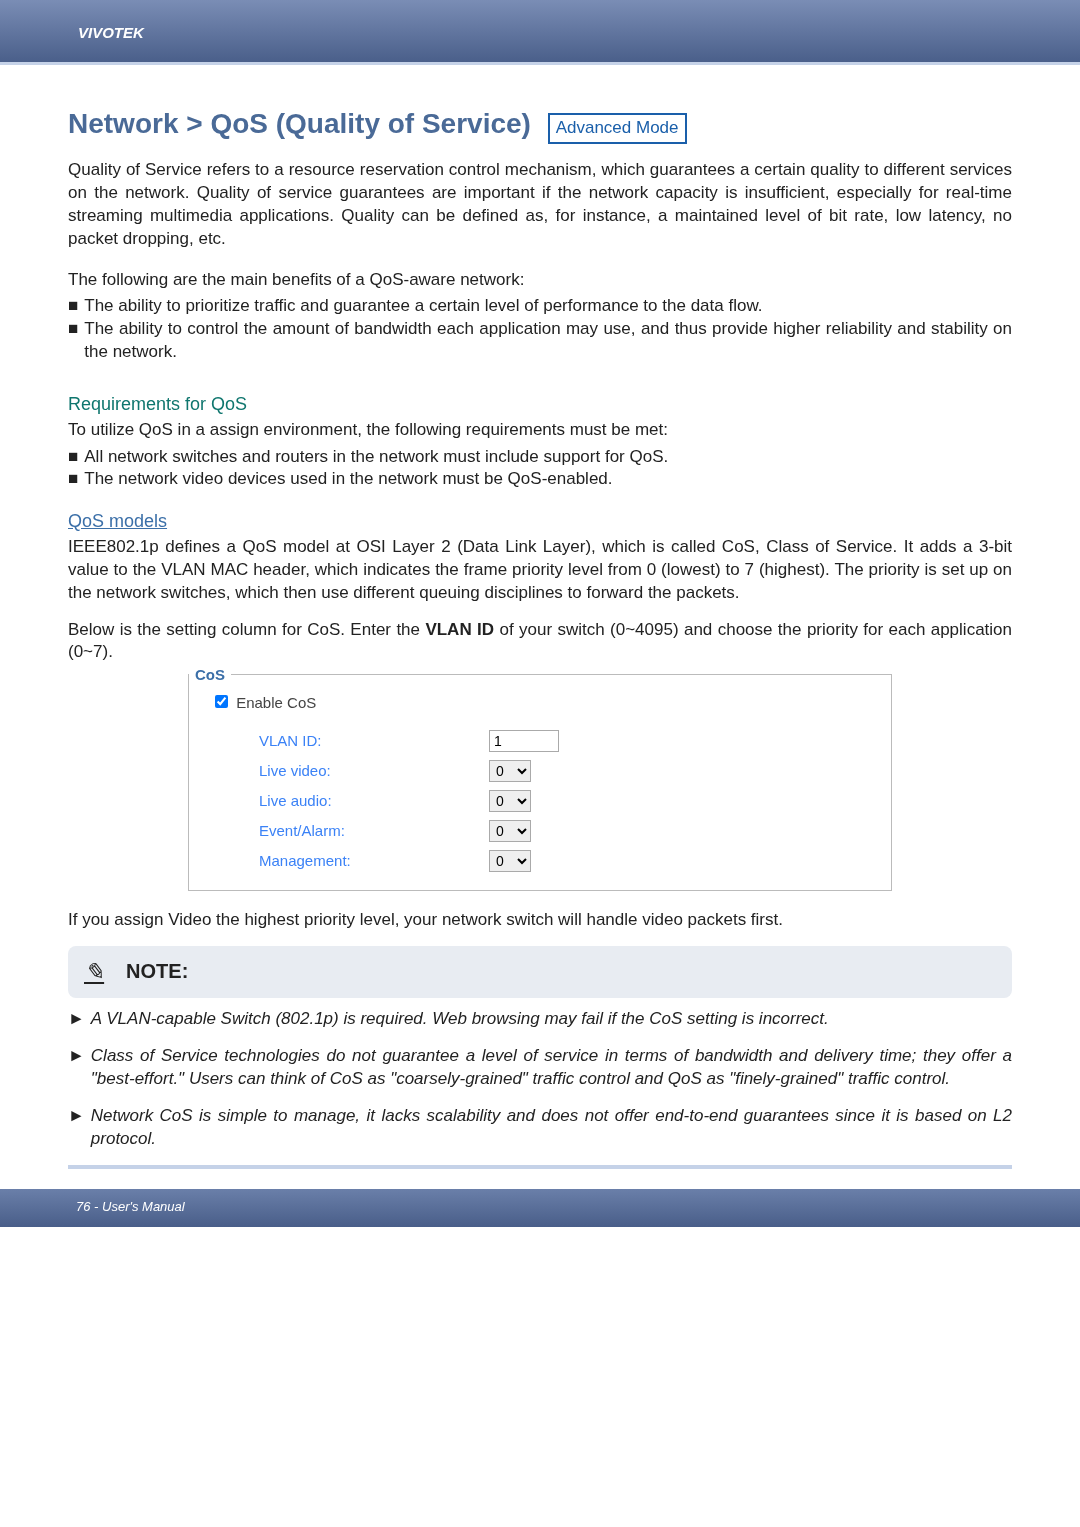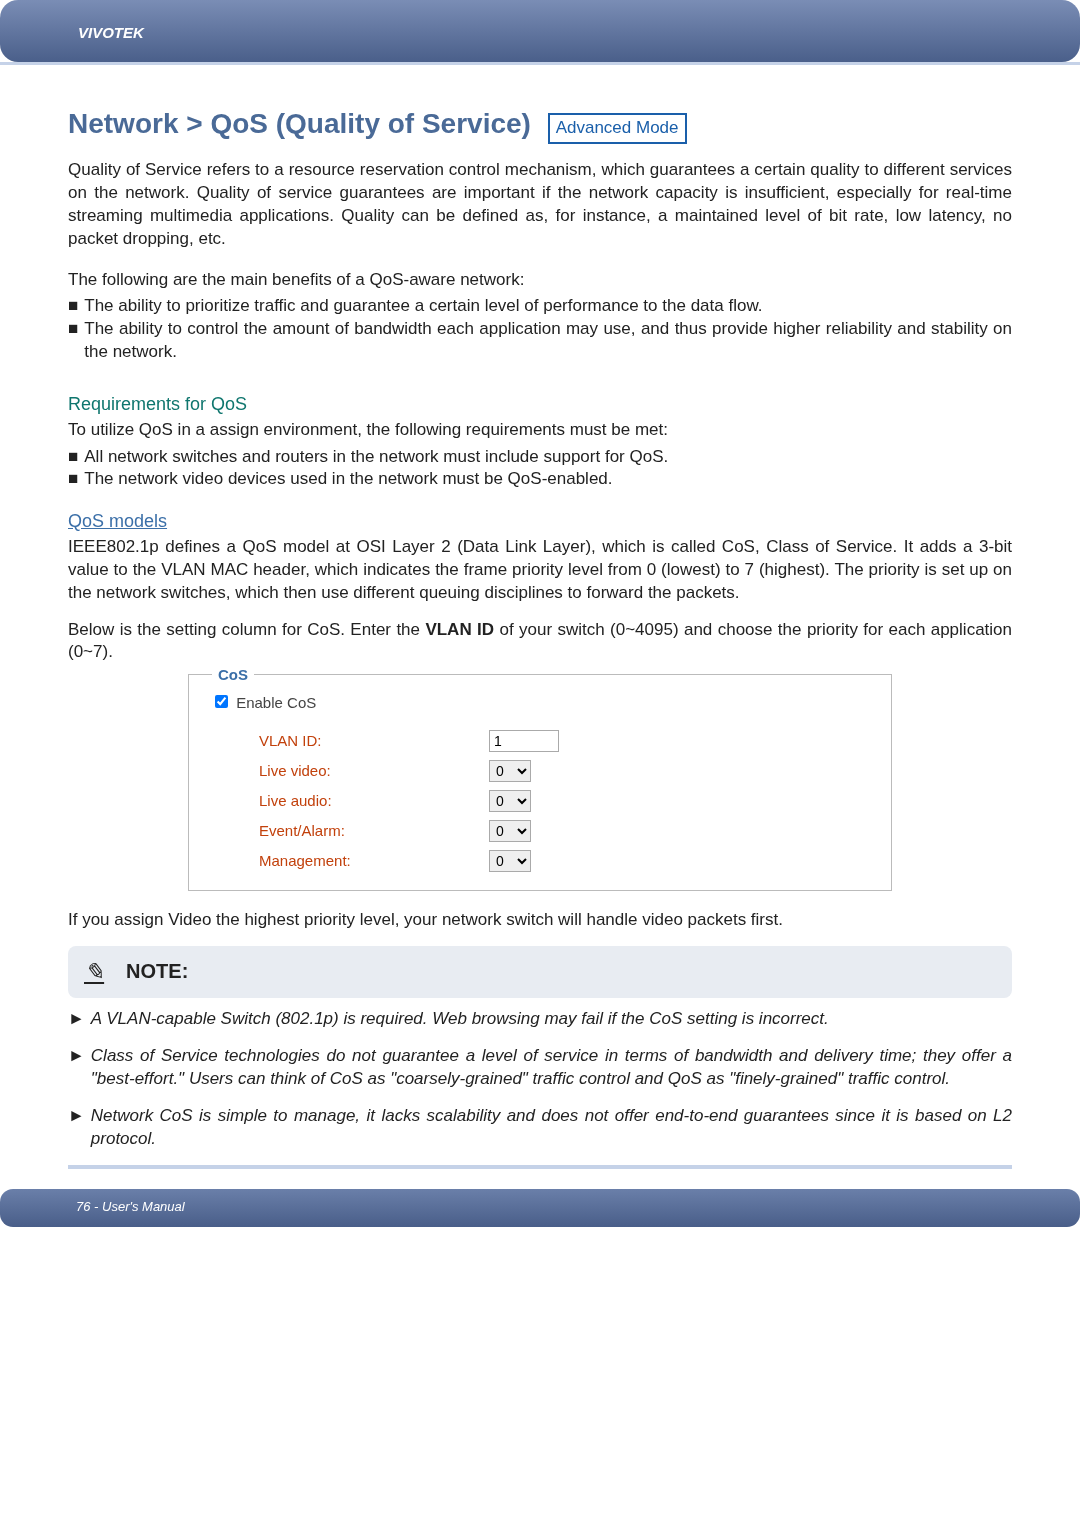--- a/index.html
+++ b/index.html
@@ -9,21 +9,20 @@
     }
     body {
       font-family: Arial, Helvetica, sans-serif;
       background: #fff;
       width: 1080px;
     }
     .header-bar {
       background: linear-gradient(to bottom, #7a8db5 0%, #4a5f8a 100%);
       height: 62px;
       padding: 24px 12px 0 78px;
-      border-radius: 18px;
     }
     .header-text {
       color: #fff;
       font-style: italic;
       font-weight: bold;
       font-size: 15px;
     }
     .header-underline {
       height: 3px;
       background: #c5d2e8;
@@ -89,41 +88,41 @@
       border: 1px solid #bbb;
       margin: 10px 120px 18px 120px;
       padding: 18px 26px 14px 26px;
       position: relative;
       font-size: 15px;
       color: #444;
     }
     .cos-legend {
       position: absolute;
       top: -10px;
-      left: 23px;
+      left: 0;
       background: #fff;
       padding: 0 6px;
       color: #3b6fa8;
       font-weight: bold;
       font-size: 15px;
     }
     .cos-check {
       margin-bottom: 12px;
     }
     .cos-check input {
       margin-right: 4px;
     }
     .cos-row {
       display: flex;
       align-items: center;
       padding: 4px 0 4px 44px;
     }
     .cos-label {
       width: 230px;
-      color: #c2410c;
+      color: #3b82f6;
     }
     .cos-input {
       width: 70px;
       height: 22px;
       border: 1px solid #aaa;
       padding: 0 4px;
       font-size: 14px;
     }
     .cos-select {
       width: 42px;
@@ -165,21 +164,20 @@
       background: #c5d2e8;
       margin-top: 12px;
     }
     .footer {
       background: linear-gradient(to bottom, #6a7fa9 0%, #495e89 100%);
       height: 38px;
       padding: 10px 0 12px 76px;
       color: #fff;
       font-style: italic;
       font-size: 13px;
-      border-radius: 13px;
     }
   </style>
 </head>
 <body>
 
 <div class="header-bar">
   <span class="header-text">VIVOTEK</span>
 </div>
 <div class="header-underline"></div>
 

